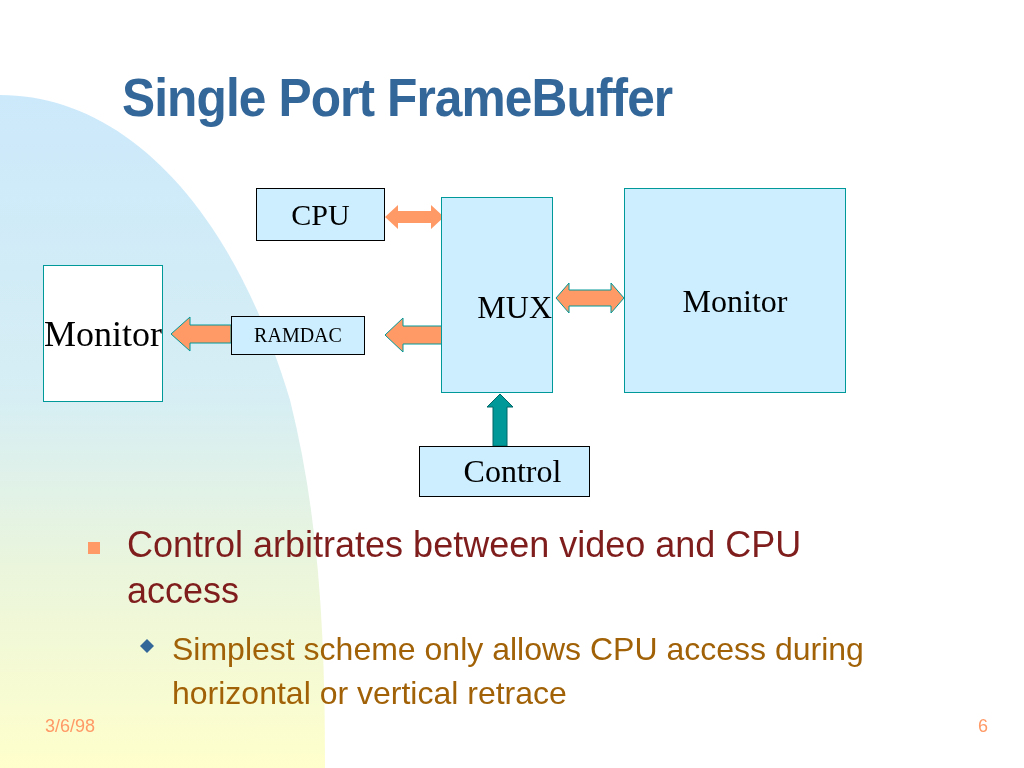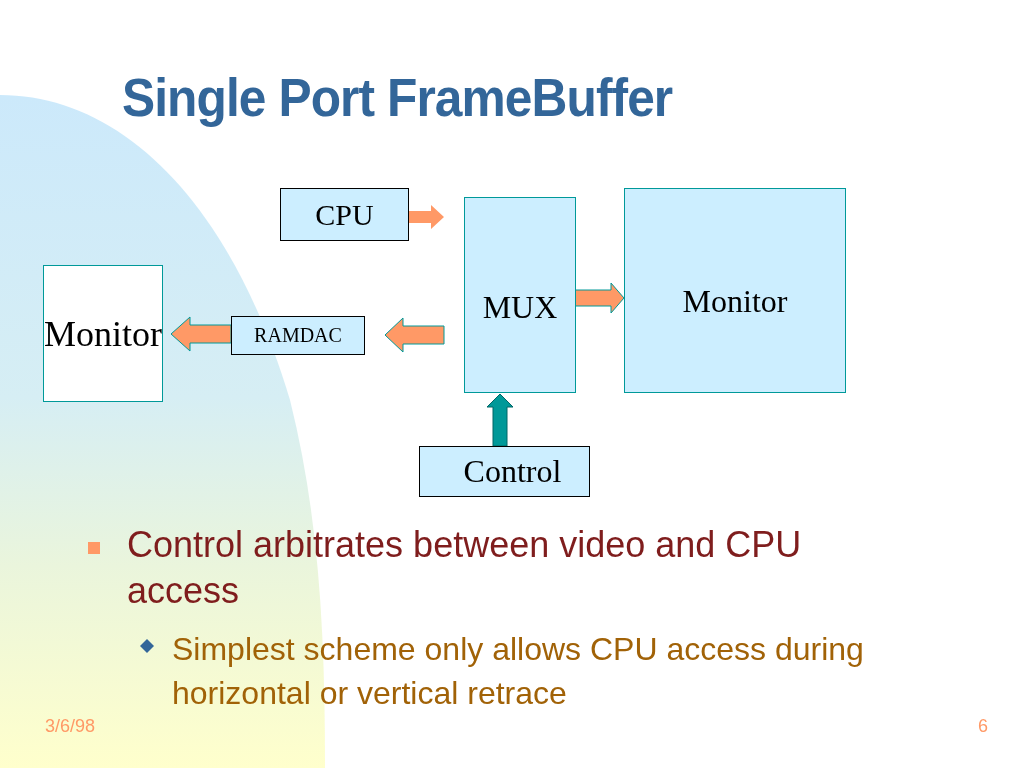--- a/index.html
+++ b/index.html
@@ -72,25 +72,25 @@
 
   <polygon points="556,298 569,283 569,290 611,290 611,283 624,298 611,313 611,306 569,306 569,313" fill="#ff9966" stroke="#009999" stroke-width="1"></polygon>
 
   <polygon points="385,335 403,318 403,326 444,326 444,344 403,344 403,352" fill="#ff9966" stroke="#009999" stroke-width="1"></polygon>
 
   <polygon points="171,334 190,317 190,325 231,325 231,343 190,343 190,351" fill="#ff9966" stroke="#009999" stroke-width="1"></polygon>
 
   <polygon points="500,394 513,407 507,407 507,446 493,446 493,407 487,407" fill="#009999" stroke="#006666" stroke-width="1"></polygon>
 </svg>
 
-<div class="box black" style="left:256px; top:188px; width:129px; height:53px; font-size:30px;margin-left:24px;">
+<div class="box black" style="left:256px; top:188px; width:129px; height:53px; font-size:30px;">
   <span>CPU</span>
 </div>
 
-<div class="box teal" style="left:464px; top:197px; width:112px; height:196px; font-size:32px;">
+<div class="box teal" style="left:441px; top:197px; width:112px; height:196px; font-size:32px;justify-content:flex-end;">
   <span style="margin-top:24px;">MUX</span>
 </div>
 
 <div class="box teal" style="left:624px; top:188px; width:222px; height:205px; font-size:32px; align-items:flex-start;">
   <span style="margin-top:94px;">Monitor</span>
 </div>
 
 <div class="box teal white" style="left:43px; top:265px; width:120px; height:137px; font-size:36px;">
   <span>Monitor</span>
 </div>

